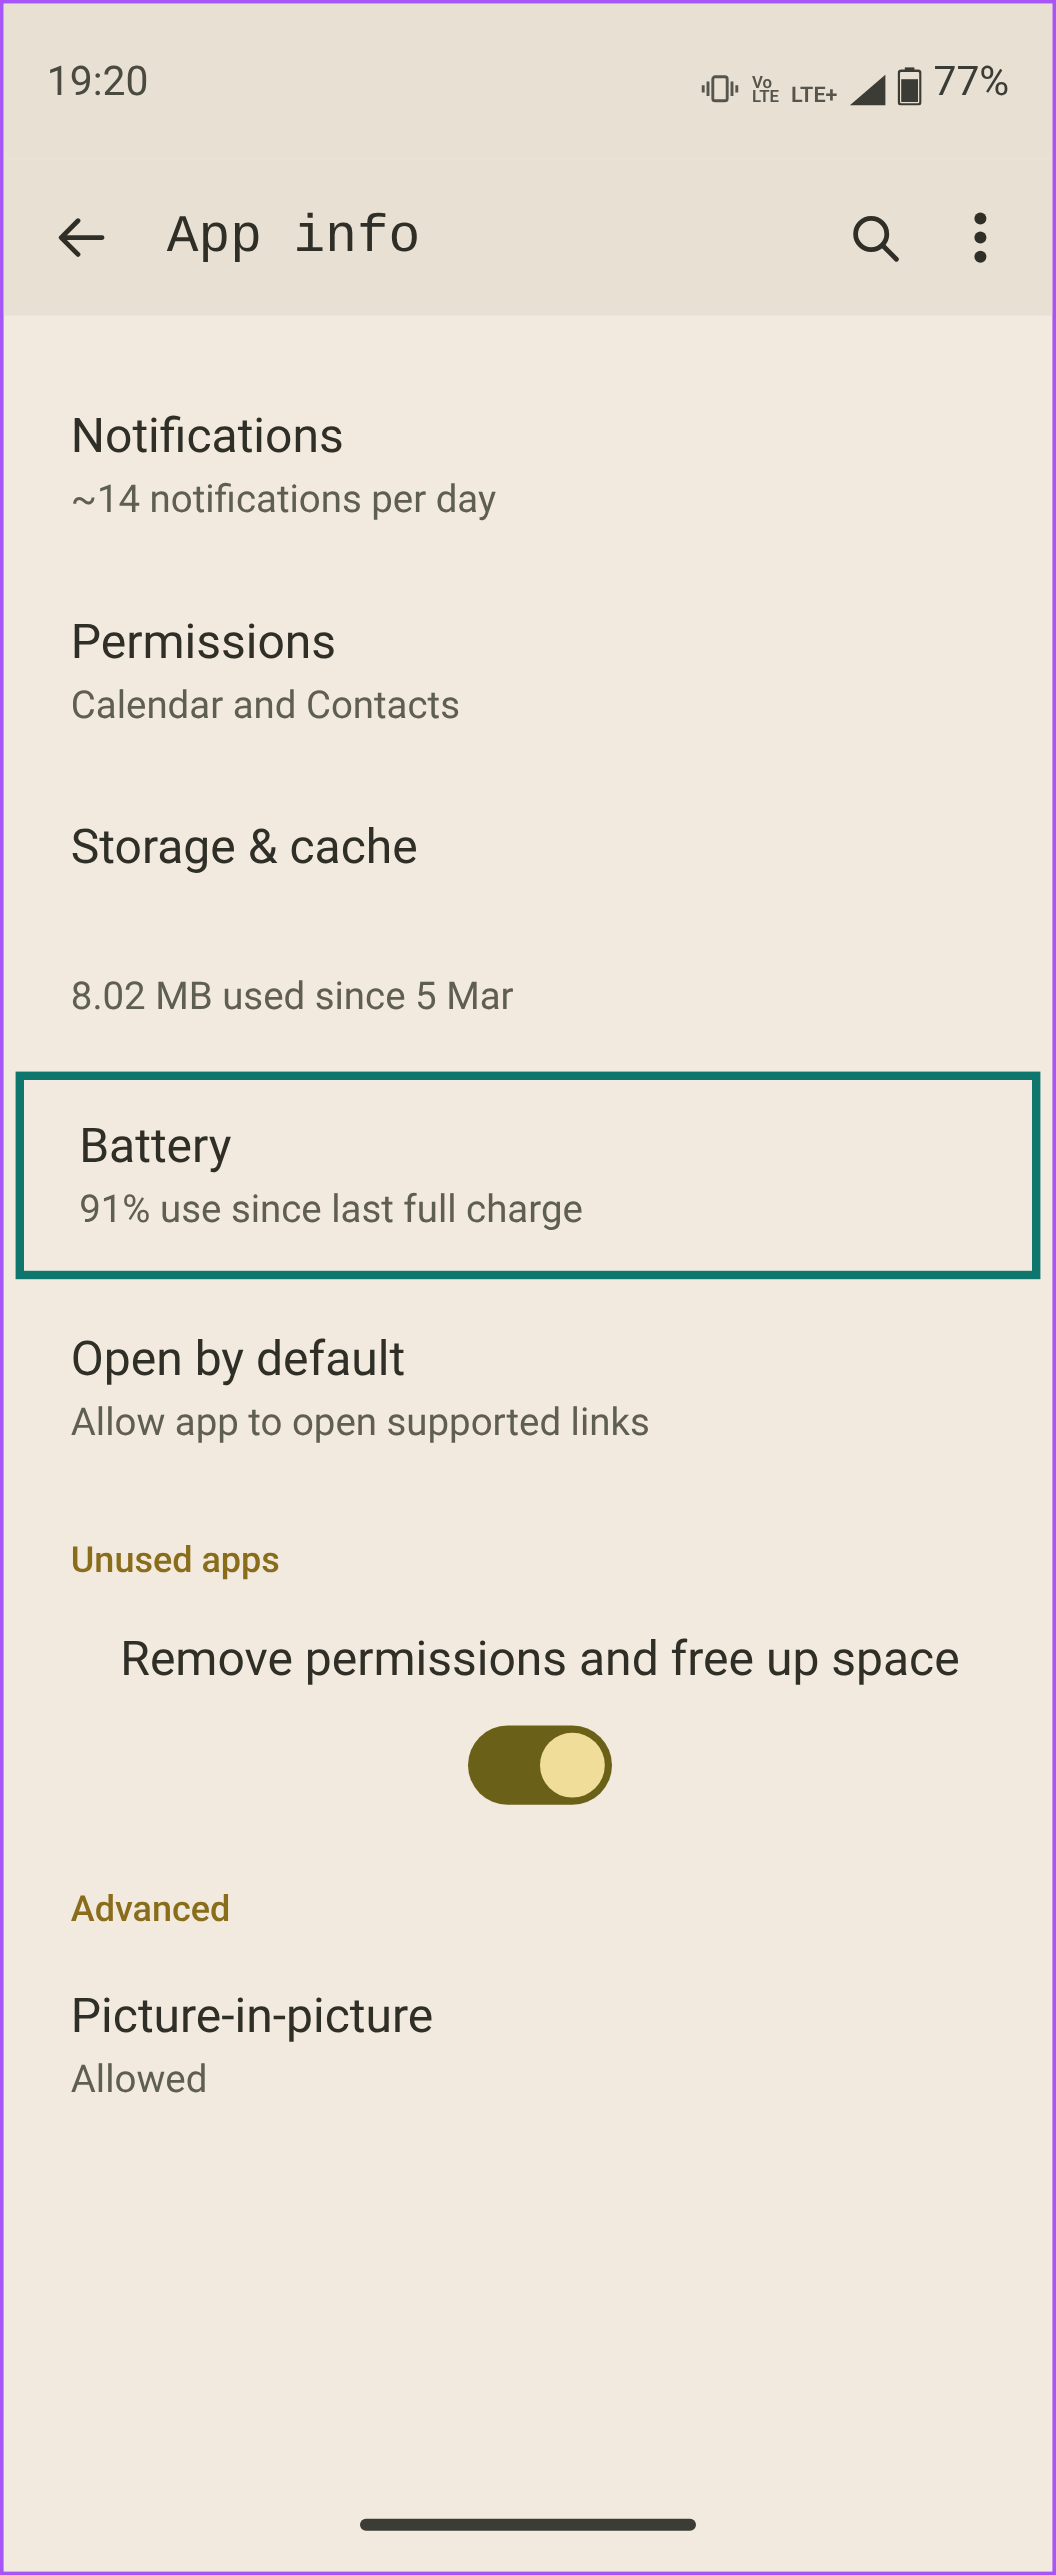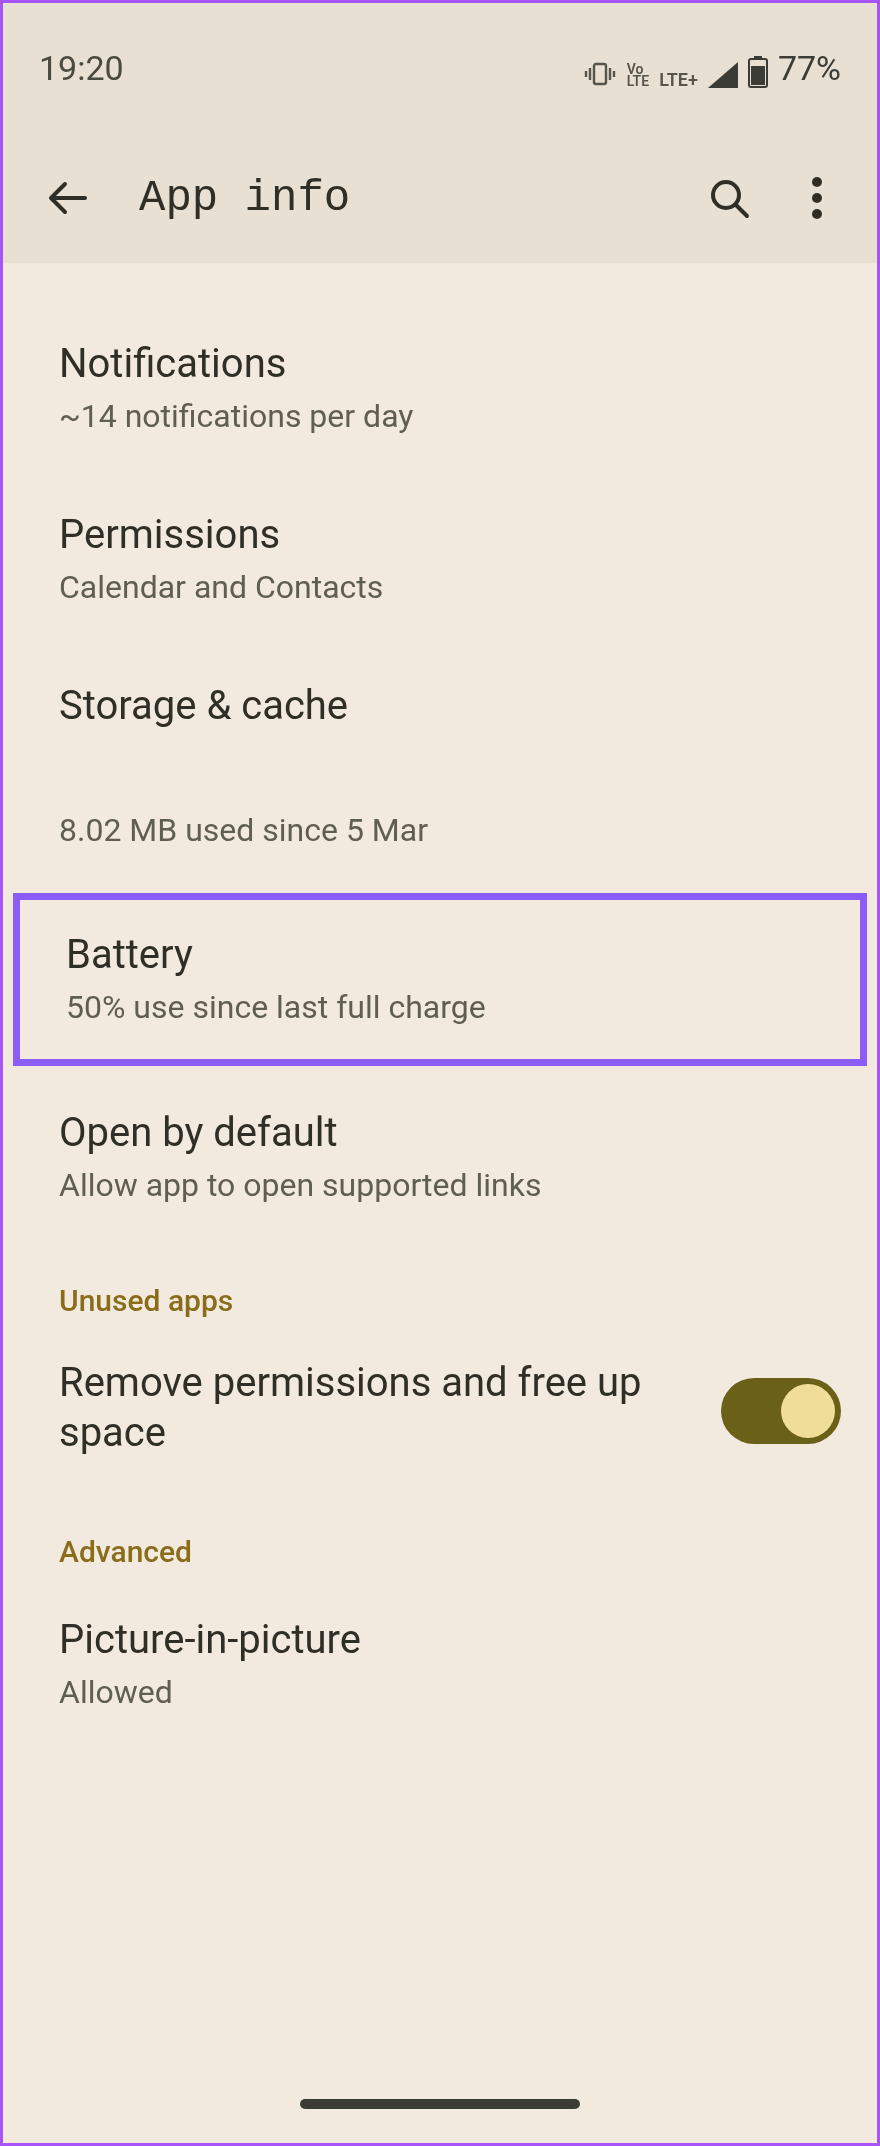--- a/index.html
+++ b/index.html
@@ -57,37 +57,38 @@
   .item-sub {
     font-size: 32px;
     color: #5f5f50;
     font-weight: 400;
     line-height: 1.35;
   }
 
   .single .item-title { margin-bottom: 0; }
 
   .highlighted {
-    border: 7px solid #8b5cf6;
+    border: 7px solid #0f766e;
     margin: 4px 10px 6px 10px;
     padding: 30px 46px 30px 46px;
   }
 
   .section-label {
     font-size: 30px;
     color: #8a6d1b;
     font-weight: 500;
     padding: 40px 56px 10px 56px;
   }
 
   .toggle-row {
     display: flex;
     align-items: center;
     padding: 30px 36px 30px 56px;
     gap: 24px;
+    flex-direction: column;
   }
   .toggle-row .item-title { flex:1; font-size: 40px; line-height:1.25; }
   .switch {
     width: 120px; height: 66px;
     background: #6b6017;
     border-radius: 40px;
     position: relative;
     flex-shrink: 0;
   }
   .switch::after {
@@ -186,21 +187,21 @@
     <div class="item-title">Storage &amp; cache</div>
   </div>
 
   <div class="item">
     <div class="item-sub">8.02 MB used since 5 Mar</div>
   </div>
 
 
   <div class="item highlighted">
     <div class="item-title">Battery</div>
-    <div class="item-sub">50% use since last full charge</div>
+    <div class="item-sub">91% use since last full charge</div>
   </div>
 
   <div class="item">
     <div class="item-title">Open by default</div>
     <div class="item-sub">Allow app to open supported links</div>
   </div>
 
   <div class="section-label">Unused apps</div>
 
   <div class="toggle-row">

